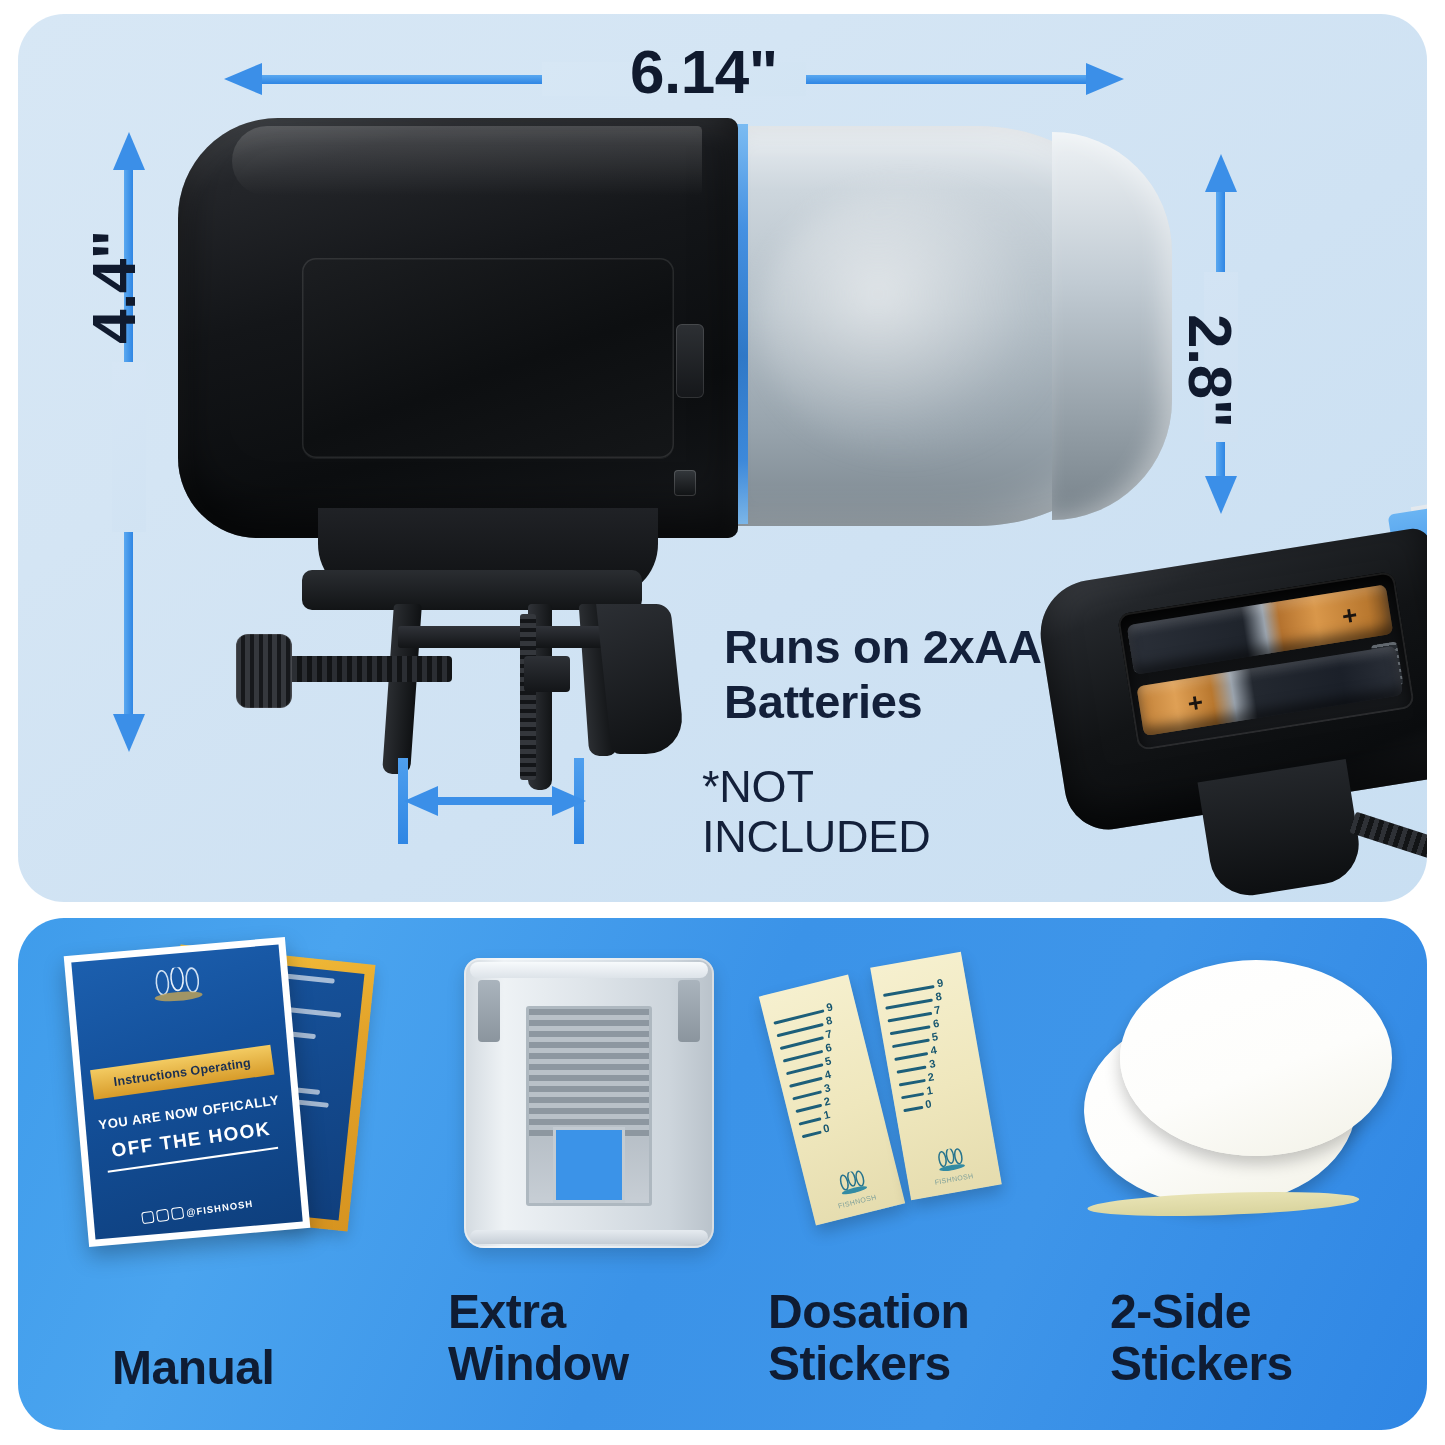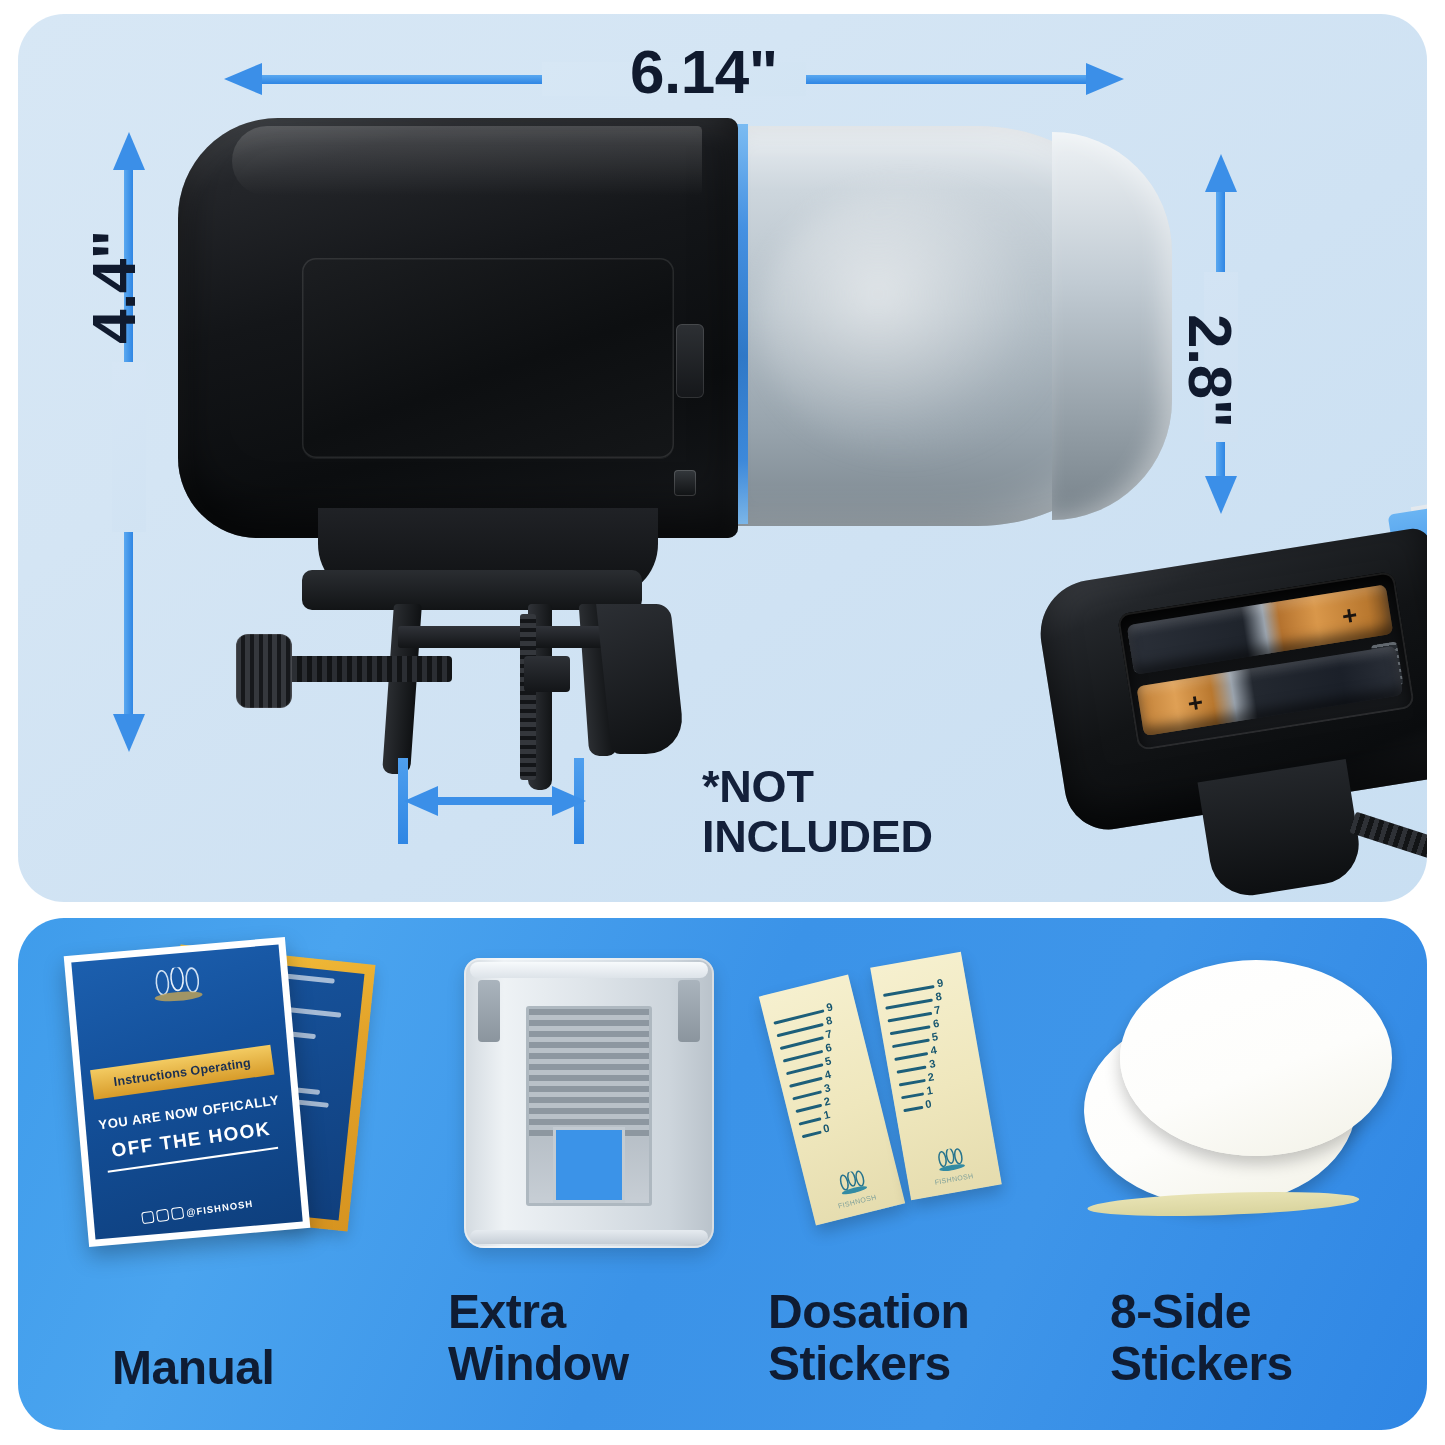--- a/index.html
+++ b/index.html
@@ -128,21 +128,21 @@
   }
 
   
   #label-battery {
     position:absolute; left:706px; top:606px;
     font-size:47px; font-weight:600; line-height:1.16;
     color:#13203a; white-space:pre-line; letter-spacing:-0.3px;
   }
   #label-not-included {
     position:absolute; left:684px; top:748px;
-    font-size:45px; font-weight:700; line-height:1.12;
+    font-size:45px; font-weight:400; line-height:1.12;
     color:#13203a; white-space:pre-line; letter-spacing:-0.2px;
   }
 
   
   #feeder { position:absolute; left:160px; top:104px; width:1010px; height:470px; }
 
   
   .drum {
     position:absolute; left:540px; top:8px; width:450px; height:400px;
     border-radius:16px 190px 190px 16px;
@@ -560,20 +560,22 @@
     <div class="arrow-blue" id="arrow-clamp">
       <div class="shaft"></div>
       <div class="head-l"></div>
       <div class="head-r"></div>
     </div>
 
     <div class="dim-label" id="label-width">6.14"</div>
     <div class="dim-label" id="label-height-left">4.4"</div>
     <div class="dim-label" id="label-height-right">2.8"</div>
 
+    <div id="label-battery">Runs on 2xAA
+Batteries</div>
     <div id="label-not-included">*NOT
 INCLUDED</div>
   </div>
 
   <div class="panel-bottom">
 
     <div class="bp-item" id="item-manual">
       <div class="manual-back">
         <div class="manual-back-inner">
           <div class="manual-back-line" style="width:86%"></div>
@@ -704,16 +706,16 @@
         <div class="disc-edge"></div>
       </div>
     </div>
   </div>
 
   <div class="bp-label" id="label-window">Extra
 Window</div>
   <div class="bp-label" id="label-manual">Manual</div>
   <div class="bp-label" id="label-dosation">Dosation
 Stickers</div>
-  <div class="bp-label" id="label-2side">8-Side
+  <div class="bp-label" id="label-2side">2-Side
 Stickers</div>
 
 </div>
 
 </body></html>

